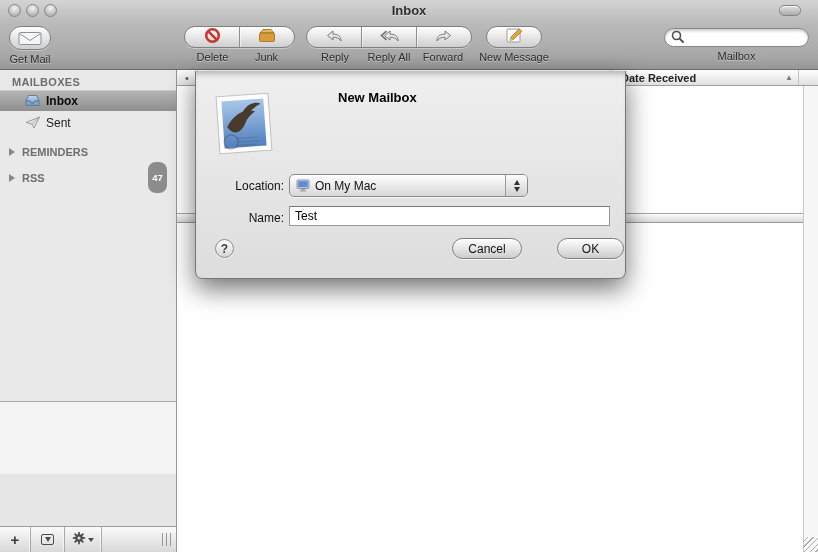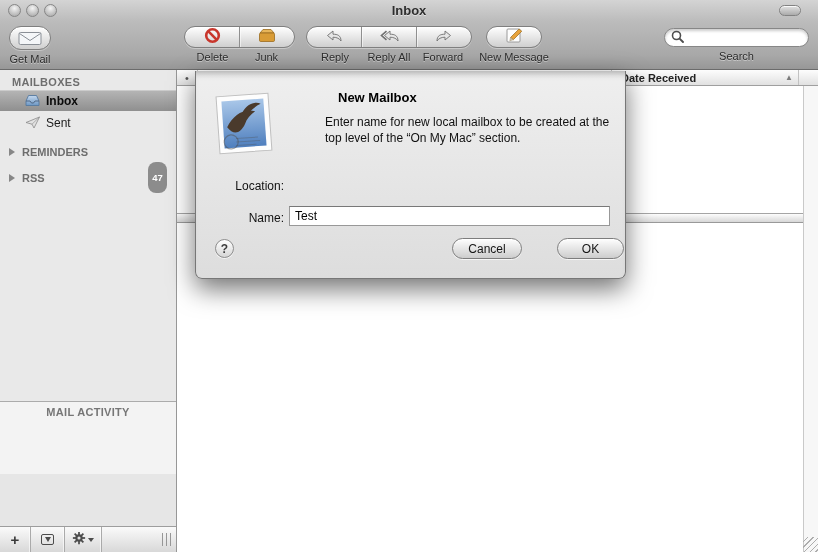--- a/index.html
+++ b/index.html
@@ -236,21 +236,21 @@
       <div class="searchfield">
         <span>
           <svg width="13" height="13" viewBox="0 0 13 13">
               <circle cx="5.5" cy="5.5" r="4" fill="none" stroke="#4e4e4e" stroke-width="1.6"></circle>
               <line x1="8.6" y1="8.6" x2="12" y2="12" stroke="#4e4e4e" stroke-width="1.9" stroke-linecap="round"></line>
             </svg>
         </span>
         <input type="text" style="">
       </div>
       <div class="tlabels solo">
-          <span>Search</span>
+          <span>Mailbox</span>
         </div>
     </div>
   </div>
 
   <div class="content">
 
     <div class="sidebar">
       <div class="sb-header" style="top:6px;">MAILBOXES</div>
 
       <div class="sb-row selected" style="top:20px;">
@@ -286,21 +286,20 @@
 
       <div class="sb-row" style="top:97px;background:none;">
         <span class="disc"></span>
         <span class="sb-group">RSS</span>
         <span class="badge">47</span>
       </div>
 
       <div class="sb-divider"></div>
       <div class="activity-band"></div>
       <div class="lower-band"></div>
-      <div class="activity-label">MAIL ACTIVITY</div>
 
       <div class="bottombar">
         <span class="bb-btn bb-plus">+</span>
         <span class="bb-btn bb-slide">
           <span class="slidebox">
               <i></i>
             </span>
         </span>
         <span class="bb-btn bb-gear">
           <span>
@@ -349,23 +348,37 @@
           </defs>
         <rect x="5" y="3" width="52" height="57" fill="#fdfdfd" stroke="#bfbfbf"></rect>
         <rect x="10" y="8" width="42" height="47" fill="url(#skyg)"></rect>
         <path d="M14 34 C21 22 32 16 43 20 C38 23 34 27 32 32 C27 41 20 43 14 34 Z" fill="#4a3a2c"></path>
         <path d="M30 21 C35 12 44 10 49 13 C44 15 39 18 36 23 Z" fill="#4a3a2c"></path>
         <circle cx="17" cy="49" r="7" fill="none" stroke="rgba(80,80,80,.5)" stroke-width="1.2"></circle>
         <path d="M22 46 H44 M22 49.5 H46 M22 53 H42" fill="none" stroke="rgba(80,80,80,.35)" stroke-width="1"></path>
       </svg>
     </span>
     <div class="sheet-title">New Mailbox</div>
-    <div class="sheet-msg">Enter name for new local mailbox to be created at the top level of the “On My Mac” section.</div>
 
     <div class="flabel" style="top:108px;">Location:</div>
+    <div class="popup">
+      <span style="margin-left:6px;display:flex;">
+        <svg width="14" height="13" viewBox="0 0 14 13">
+            <rect x="1" y="1" width="12" height="8.5" rx="1" fill="#cfd6de" stroke="#7c828a" stroke-width="0.8"></rect>
+            <rect x="2.2" y="2.2" width="9.6" height="6" fill="#5b8dd6"></rect>
+            <rect x="5" y="9.8" width="4" height="1.6" fill="#9aa0a8"></rect>
+            <rect x="3.5" y="11.4" width="7" height="1.1" rx="0.5" fill="#9aa0a8"></rect>
+          </svg>
+      </span>
+      <span class="ptext">On My Mac</span>
+      <span class="stepper">
+        <i class="tri-up"></i>
+        <i class="tri-dn"></i>
+      </span>
+    </div>
 
     <div class="flabel" style="top:140px;">Name:</div>
     <input class="namefield" type="text" value="Test" style="">
 
     <div class="helpbtn">?</div>
     <div class="pushbtn btn-cancel">Cancel</div>
     <div class="pushbtn btn-ok">OK</div>
   </div>
 
 </div>

